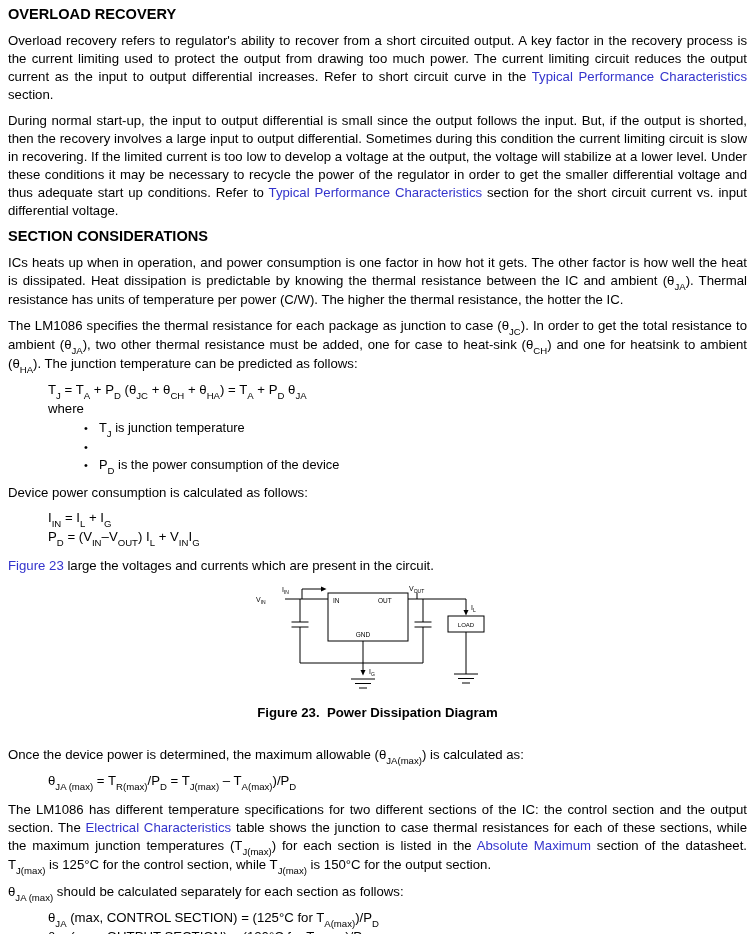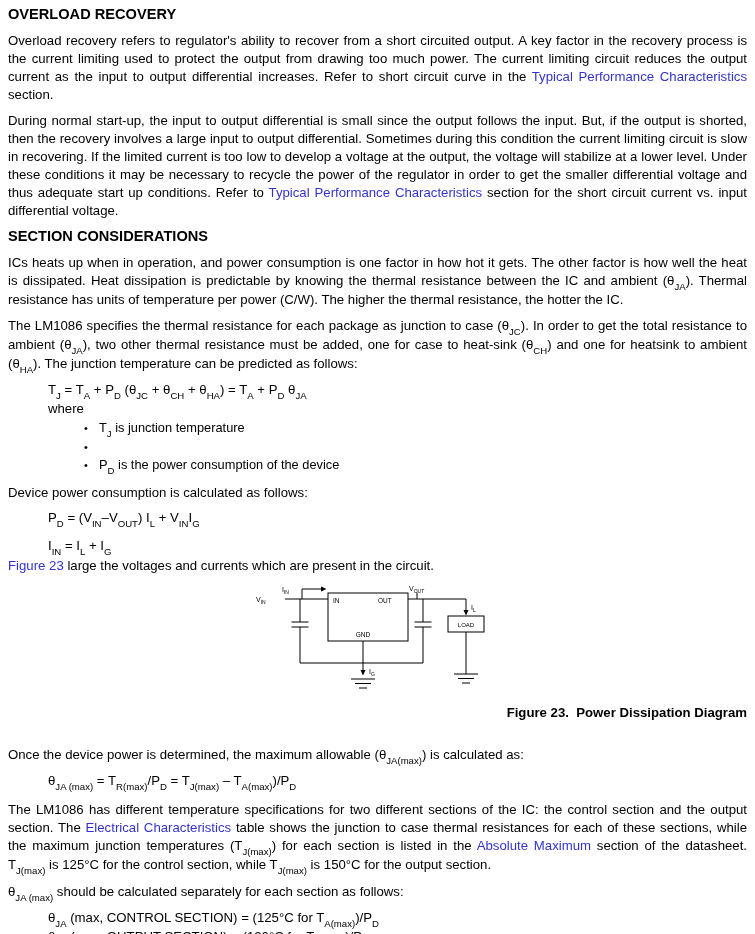--- a/index.html
+++ b/index.html
@@ -48,21 +48,21 @@
     font-size: 9.6px;
     position: relative;
     top: 5px;
   }
   .link { color: var(--link, #3333cc); cursor: pointer; }
   .figure-wrap {
     text-align: center;
     margin: 2px 0 0 0;
   }
   .caption {
-    text-align: right;
+    text-align: center;
     font-weight: bold;
     font-size: 13.2px;
     white-space: pre-wrap;
     margin: 6px 0 26px 0;
   }
   svg text { font-family: "Liberation Sans", sans-serif; }
 </style>
 </head>
 <body>
 
@@ -87,22 +87,22 @@
     <div class="bullet">
       <span class="dot">•</span>
     </div>
     <div class="bullet">
       <span class="dot">•</span>
       <span class="btext"><span class="txt">P</span><span class="sub">D</span><span class="txt"> is the power consumption of the device</span></span>
     </div>
   </div>
 
   <p class="para"><span class="txt">Device power consumption is calculated as follows:</span></p>
+  <div class="eq"><span class="txt">I</span><span class="sub">IN</span><span class="txt"> = I</span><span class="sub">L</span><span class="txt"> + I</span><span class="sub">G</span></div>
   <div class="eq eq-gap"><span class="txt">P</span><span class="sub">D</span><span class="txt"> = (V</span><span class="sub">IN</span><span class="txt">–V</span><span class="sub">OUT</span><span class="txt">) I</span><span class="sub">L</span><span class="txt"> + V</span><span class="sub">IN</span><span class="txt">I</span><span class="sub">G</span></div>
-  <div class="eq"><span class="txt">I</span><span class="sub">IN</span><span class="txt"> = I</span><span class="sub">L</span><span class="txt"> + I</span><span class="sub">G</span></div>
   <p class="para"><span class="link">Figure 23</span><span class="txt"> large the voltages and currents which are present in the circuit.</span></p>
 
   <div class="figure-wrap">
     <svg width="265" height="112" viewBox="0 0 265 112">
       <g stroke="#000000" stroke-width="1" fill="none">
         <rect x="83" y="10" width="80" height="48"></rect>
         <line x1="40" y1="16" x2="83" y2="16"></line>
         <line x1="57" y1="6" x2="76" y2="6"></line>
         <line x1="57" y1="6" x2="57" y2="16"></line>
         <line x1="55" y1="16" x2="55" y2="39"></line>

